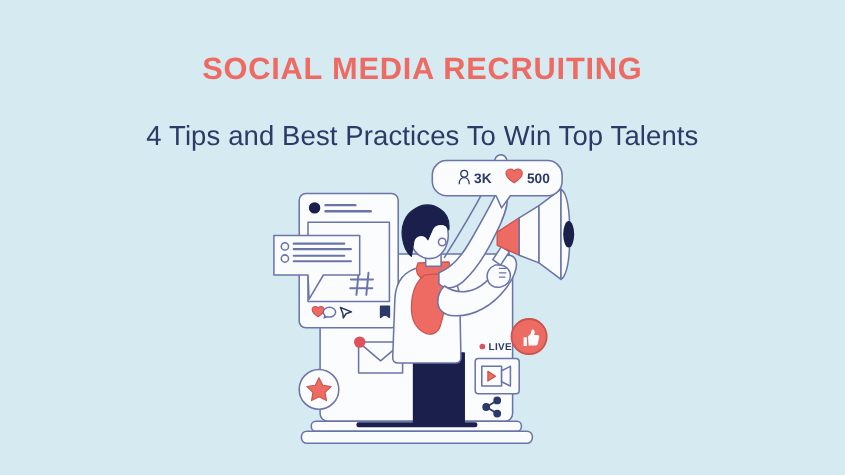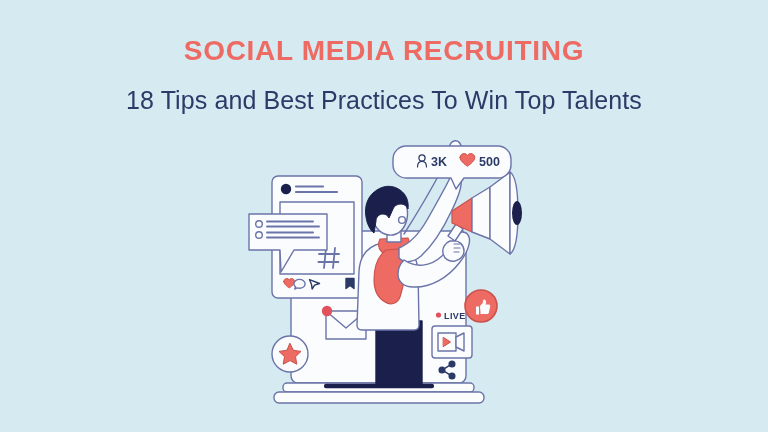--- a/index.html
+++ b/index.html
@@ -25,21 +25,21 @@
   
   #text-block {
     position: absolute;
     top: 34px;
     left: 0;
     width: 768px;
     text-align: center;
   }
 
   #headline {
-    margin: 0;
+    margin: 12px;
     font-family: "Liberation Sans", sans-serif;
     font-size: 28px;
     font-weight: bold;
     letter-spacing: 0.7px;
     color: #ee6b63;
     line-height: 34px;
   }
 
   #subheadline {
     margin: 0;
@@ -66,21 +66,21 @@
     height: 270px;
   }
 </style>
 </head>
 <body>
 
 <div id="banner">
 
   <div id="text-block">
     <h1 id="headline">SOCIAL MEDIA RECRUITING</h1>
-    <h2 id="subheadline">18 Tips and Best Practices To Win Top Talents</h2>
+    <h2 id="subheadline">4 Tips and Best Practices To Win Top Talents</h2>
   </div>
 
   <div id="illustration">
     <svg viewBox="0 0 300 270" xmlns="http://www.w3.org/2000/svg">
       <defs>
         <clipPath id="clipBody">
           <rect x="0" y="0" width="300" height="270"></rect>
         </clipPath>
       </defs>
 

